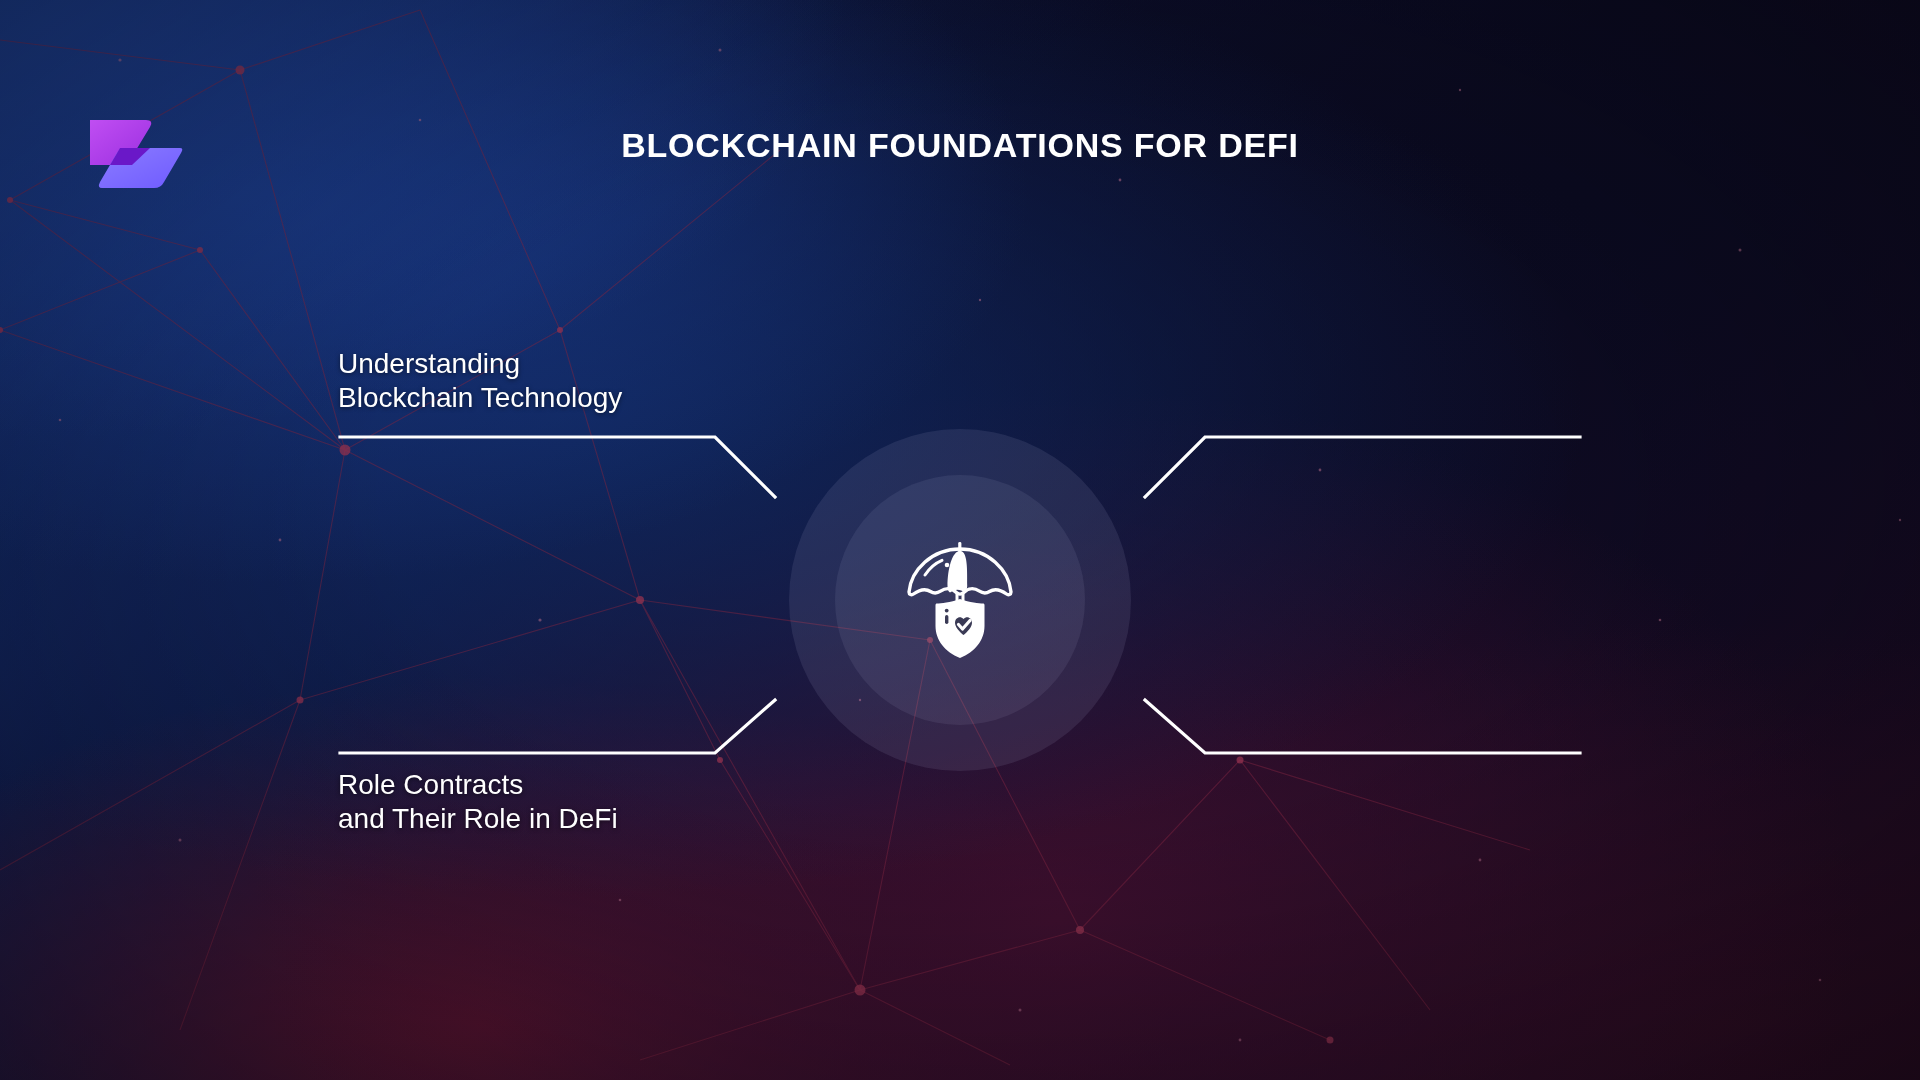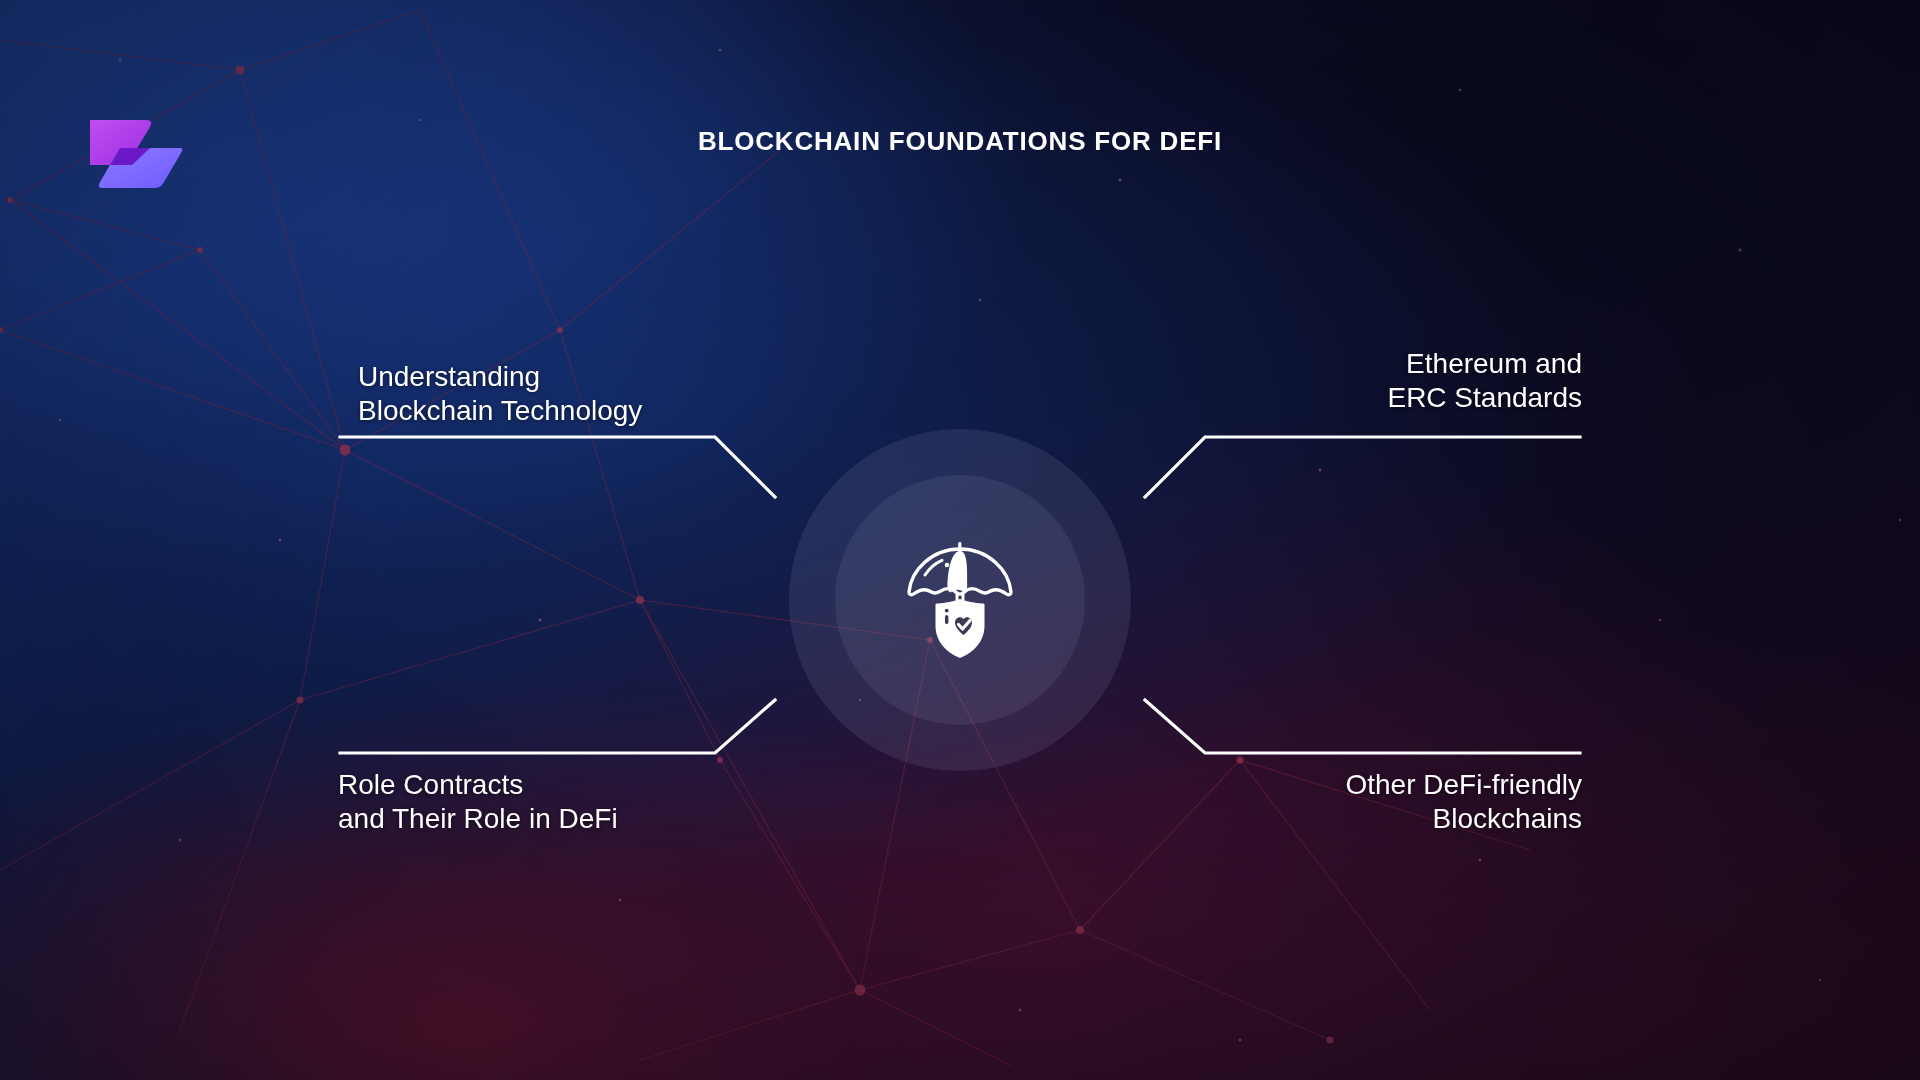--- a/index.html
+++ b/index.html
@@ -48,21 +48,21 @@
   }
 
   
   .title {
     position: absolute;
     left: 0;
     right: 0;
     top: 126px;
     text-align: center;
     color: #ffffff;
-    font-size: 26px;
+    font-size: 34px;
     font-weight: bold;
     letter-spacing: 0.8px;
   }
 
   
   .hub-outer {
     position: absolute;
     left: 789px;
     top: 429px;
     width: 342px;
@@ -95,21 +95,21 @@
     position: absolute;
     color: #ffffff;
     font-size: 28px;
     line-height: 1.22;
     font-weight: 400;
     white-space: pre-line;
     text-shadow: 0 1px 4px rgba(0,0,0,0.55);
   }
   .label.left  { text-align: left;  left: 338px; }
   .label.right { text-align: right; right: 338px; }
-  .label.tl { top: 360px; margin-left: 20px; }
+  .label.tl { top: 347px; }
   .label.tr { top: 347px; }
   .label.bl { top: 768px; }
   .label.br { top: 768px; }
 </style>
 </head>
 <body>
 
 <div id="slide">
 
   <div class="bg-base"></div>
@@ -219,20 +219,16 @@
       <rect x="40" y="75" width="3.4" height="9" rx="1.7" fill="#3a3a55"></rect>
       <circle cx="41.7" cy="70.6" r="1.9" fill="#3a3a55"></circle>
       <path d="M50 83 C50 78 55 75.5 58.5 79 C62 75.5 67 78 67 83 C67 88.5 58.5 95 58.5 95
                C58.5 95 50 88.5 50 83 Z" fill="#3a3a55"></path>
       <path d="M53.5 84.5 L57.5 89 L65 80.5" fill="none" stroke="#ffffff" stroke-width="3.2" stroke-linecap="round" stroke-linejoin="round"></path>
     </g>
   </svg>
 
   <div class="label left tl">Understanding
 Blockchain Technology</div>
-  <div class="label right tr">Ethereum and
-ERC Standards</div>
   <div class="label left bl">Role Contracts
 and Their Role in DeFi</div>
-  <div class="label right br">Other DeFi-friendly
-Blockchains</div>
 
 </div>
 
 </body></html>

